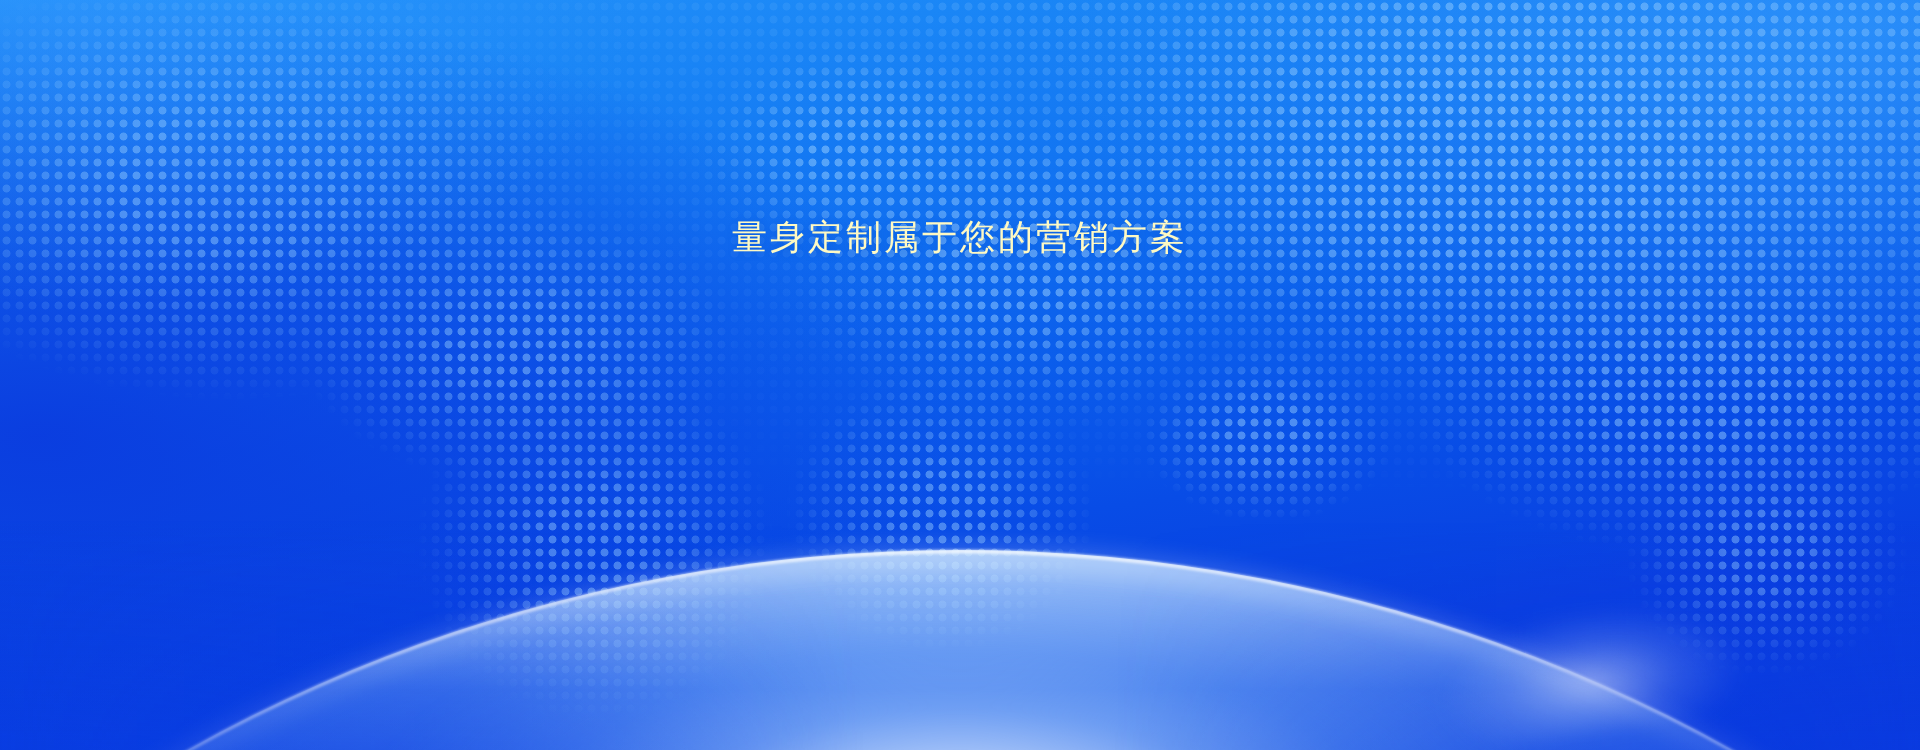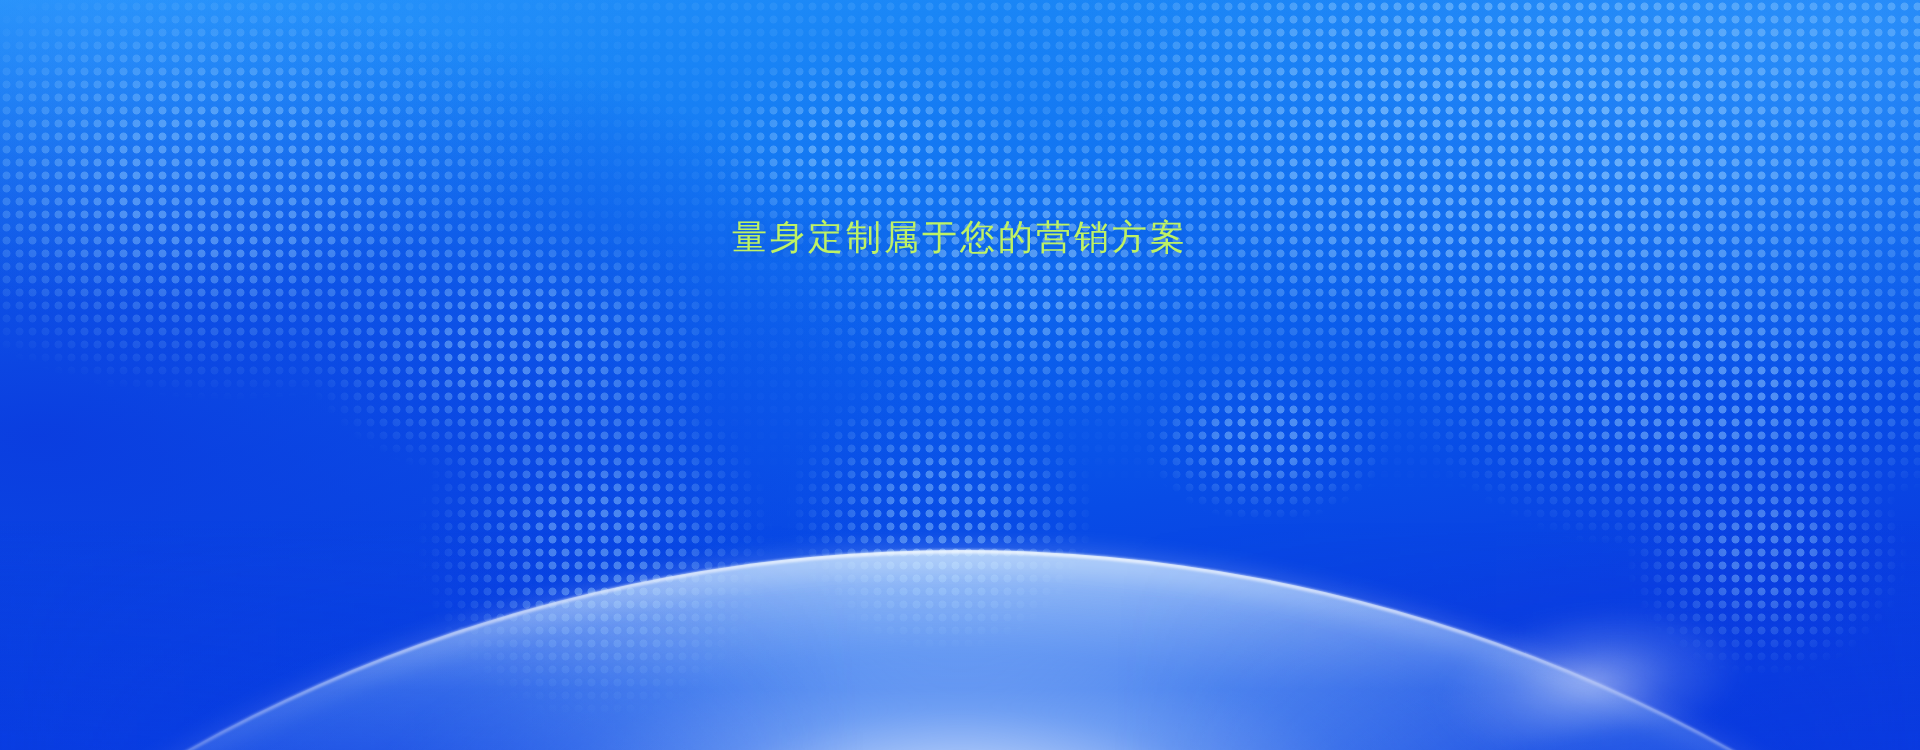--- a/index.html
+++ b/index.html
@@ -180,21 +180,21 @@
     margin:0;
     color:#ffffff;
     font-size:98px;
     line-height:1.06;
     font-weight:700;
     letter-spacing:2px;
     text-shadow:0 2px 18px rgba(4,40,150,.28);
   }
   .hero-subtitle{
     margin:38px 0 0 0;
-    color:#bef264;
+    color:#fef9c3;
     font-size:35px;
     line-height:1.3;
     font-weight:400;
     letter-spacing:3px;
     text-shadow:0 1px 10px rgba(4,40,150,.22);
   }
 </style>
 </head>
 <body>
 

